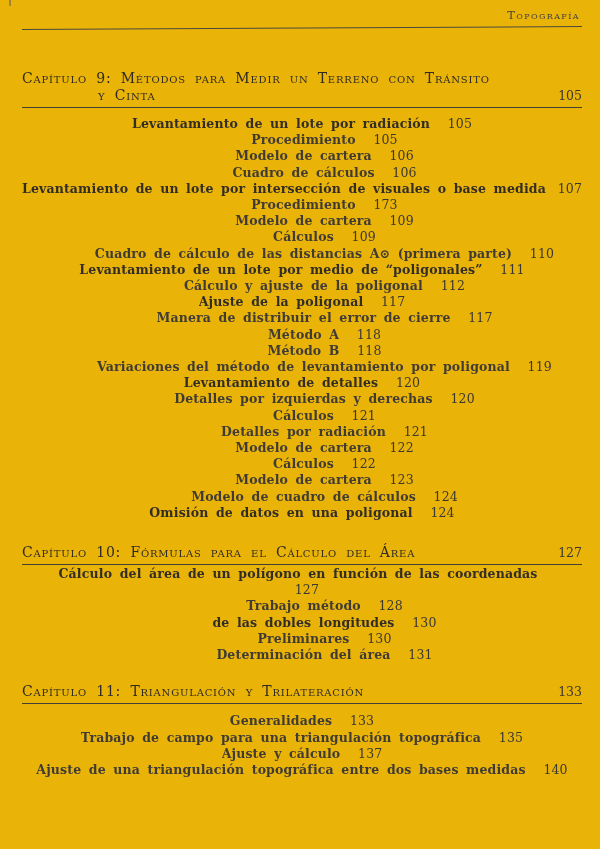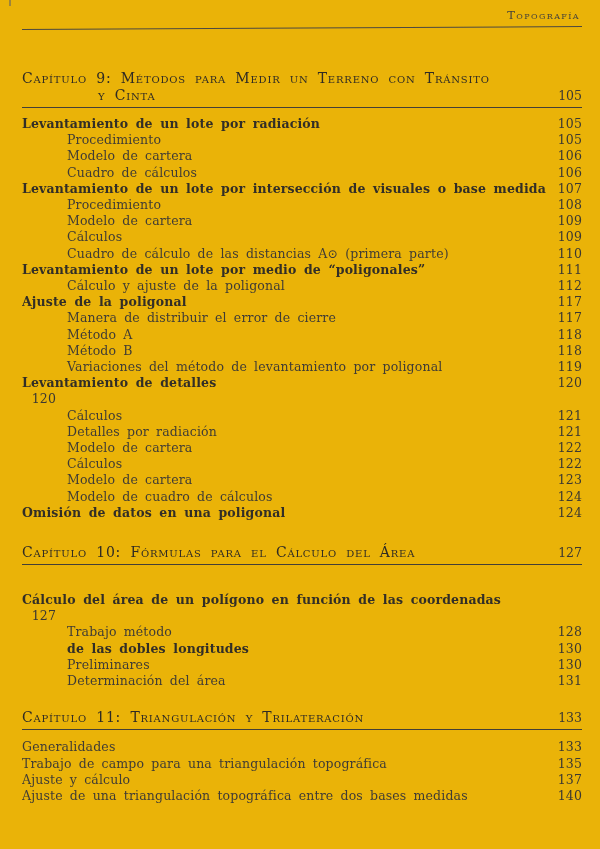--- a/index.html
+++ b/index.html
@@ -59,33 +59,33 @@
     word-spacing: 4px;
     color: #2f2b24;
   }
   .ch-indent { margin-left: 76px; flex: 1; }
   .ch-page {
     font-size: 12.5px;
     color: #3b3832;
     letter-spacing: 0;
   }
   .toc-list { margin-top: 8px; }
-  .section-1 .toc-list { margin-top: 27px; }
+  .section-1 .toc-list { margin-top: 1px; }
   .section-2 .toc-list { margin-top: 9px; }
   .toc-row {
     display: flex;
-    justify-content: space-between;
+    justify-content: center;
     align-items: baseline;
     line-height: 16.2px;
     font-size: 12.5px;
     word-spacing: 3px;
     letter-spacing: 0.15px;
     white-space: nowrap;
   }
-  .toc-text { padding-right: 8px; overflow: hidden; }
+  .toc-text { padding-right: 8px; overflow: hidden; font-weight: bold; }
   .lvl1 .toc-text { padding-left: 45px; }
   .bold .toc-text { font-weight: bold; color: #322e27; }
   .toc-page {
     font-weight: normal;
     color: #3b3832;
     min-width: 34px;
     text-align: right;
     word-spacing: 0;
   }
 </style>
@@ -125,21 +125,21 @@
           <div class="toc-row lvl1">
             <span class="toc-text">Cuadro de cálculos</span>
             <span class="toc-page">106</span>
           </div>
           <div class="toc-row bold">
             <span class="toc-text">Levantamiento de un lote por intersección de visuales o base medida</span>
             <span class="toc-page">107</span>
           </div>
           <div class="toc-row lvl1">
             <span class="toc-text">Procedimiento</span>
-            <span class="toc-page">108</span>
+            <span class="toc-page">173</span>
           </div>
           <div class="toc-row lvl1">
             <span class="toc-text">Modelo de cartera</span>
             <span class="toc-page">109</span>
           </div>
           <div class="toc-row lvl1">
             <span class="toc-text">Cálculos</span>
             <span class="toc-page">109</span>
           </div>
           <div class="toc-row lvl1">
@@ -172,20 +172,21 @@
           </div>
           <div class="toc-row lvl1">
             <span class="toc-text">Variaciones del método de levantamiento por poligonal</span>
             <span class="toc-page">119</span>
           </div>
           <div class="toc-row bold">
             <span class="toc-text">Levantamiento de detalles</span>
             <span class="toc-page">120</span>
           </div>
           <div class="toc-row lvl1">
+            <span class="toc-text">Detalles por izquierdas y derechas</span>
             <span class="toc-page">120</span>
           </div>
           <div class="toc-row lvl1">
             <span class="toc-text">Cálculos</span>
             <span class="toc-page">121</span>
           </div>
           <div class="toc-row lvl1">
             <span class="toc-text">Detalles por radiación</span>
             <span class="toc-page">121</span>
           </div>

